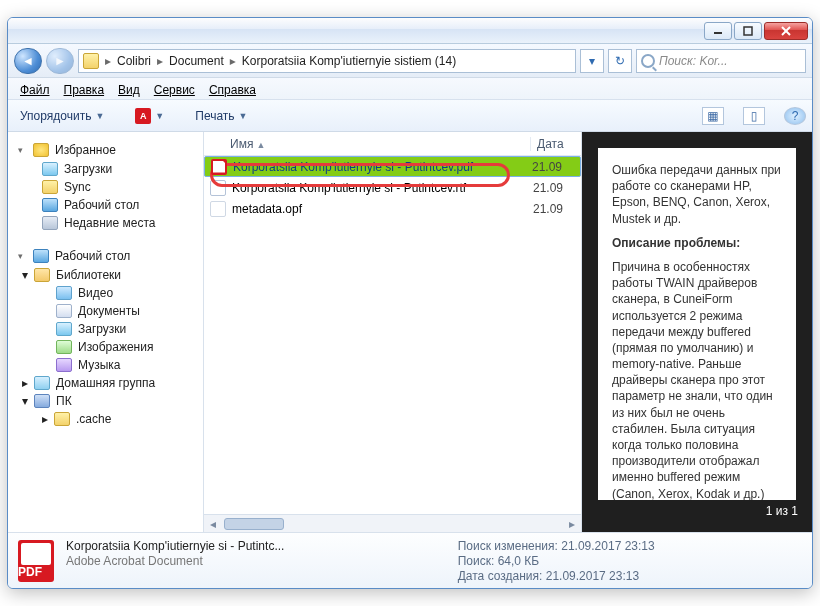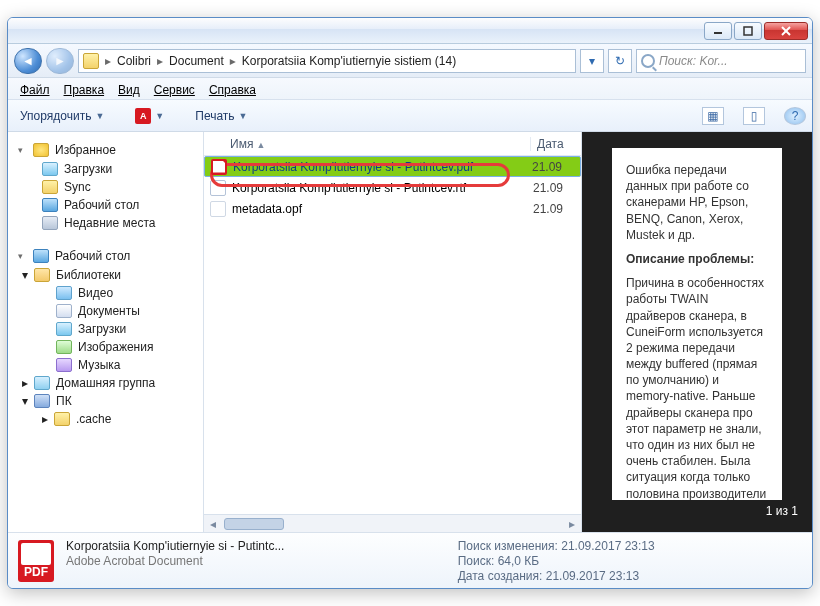--- a/index.html
+++ b/index.html
@@ -63,26 +63,26 @@
 .row .fic.opf { background:#fff; border:1px solid #cfd8e4; border-radius:2px; }
 .row .fname { flex:1; overflow:hidden; text-overflow:ellipsis; white-space:nowrap; }
 .row .fdate { width:48px; color:#444; }
 .row.sel { background:#84cc16; border:1px solid #7ab1e8; border-radius:2px; }
 .row.sel .fname { color:#0b3f86; }
 .ring { position:absolute; pointer-events:none; border:3px solid #e53b3b; border-radius:14px; top:7px; left:6px; width:300px; height:24px; }
 .scroll { height:18px; background:#f0f3f8; border-top:1px solid #d8e1ec; display:flex; align-items:center; }
 .scroll .arrow { width:18px; text-align:center; color:#7a8aa0; }
 .scroll .thumb { width:60px; height:12px; background:#c4d3e6; border:1px solid #98b0cd; border-radius:3px; margin-left:2px; }
 .preview { width:230px; background:#1f1f1f; display:flex; flex-direction:column; position:relative; }
-.page { background:#fff; margin:16px auto 0; width:170px; height:calc(100% - 48px); padding:14px 14px; overflow:hidden; font-size:6px; color:#333; line-height:1.35; }
+.page { background:#fff; margin:16px auto 0; width:198px; height:calc(100% - 48px); padding:14px 14px; overflow:hidden; font-size:6px; color:#333; line-height:1.35; }
 .page p { margin-bottom:8px; }
 .page .b { font-weight:bold; }
 .pager { color:#fff; text-align:right; padding:4px 14px 6px; font-size:12px; }
 .detail { height:56px; border-top:1px solid #d8e1ec; display:flex; align-items:center; padding:4px 10px; gap:12px; background:linear-gradient(#fdfeff,#eef4fb); }
-.detail .bigicon { width:36px; height:42px; background:#d71921; border-radius:3px; position:relative; display:flex; align-items:flex-end; justify-content:center; color:#fff; font-size:9px; font-weight:bold; padding-bottom:3px; }
+.detail .bigicon { width:36px; height:42px; background:#d71921; border-radius:3px; position:relative; display:flex; align-items:flex-end; color:#fff; font-size:9px; font-weight:bold; padding-bottom:3px; }
 .detail .bigicon::before{ content:""; position:absolute; top:3px; left:3px; right:3px; height:22px; background:#fff; border-radius:2px; }
 .detail .dtext { flex:1; display:grid; grid-template-columns:auto auto; column-gap:26px; row-gap:1px; }
 .detail .fname2 { grid-column:1/2; color:#222; font-size:12px; }
 .detail .ftype2 { grid-column:1/2; color:#777; }
 .detail .kv { color:#5a6c84; }
 </style>
 </head>
 <body>
 
 <div class="frame">

